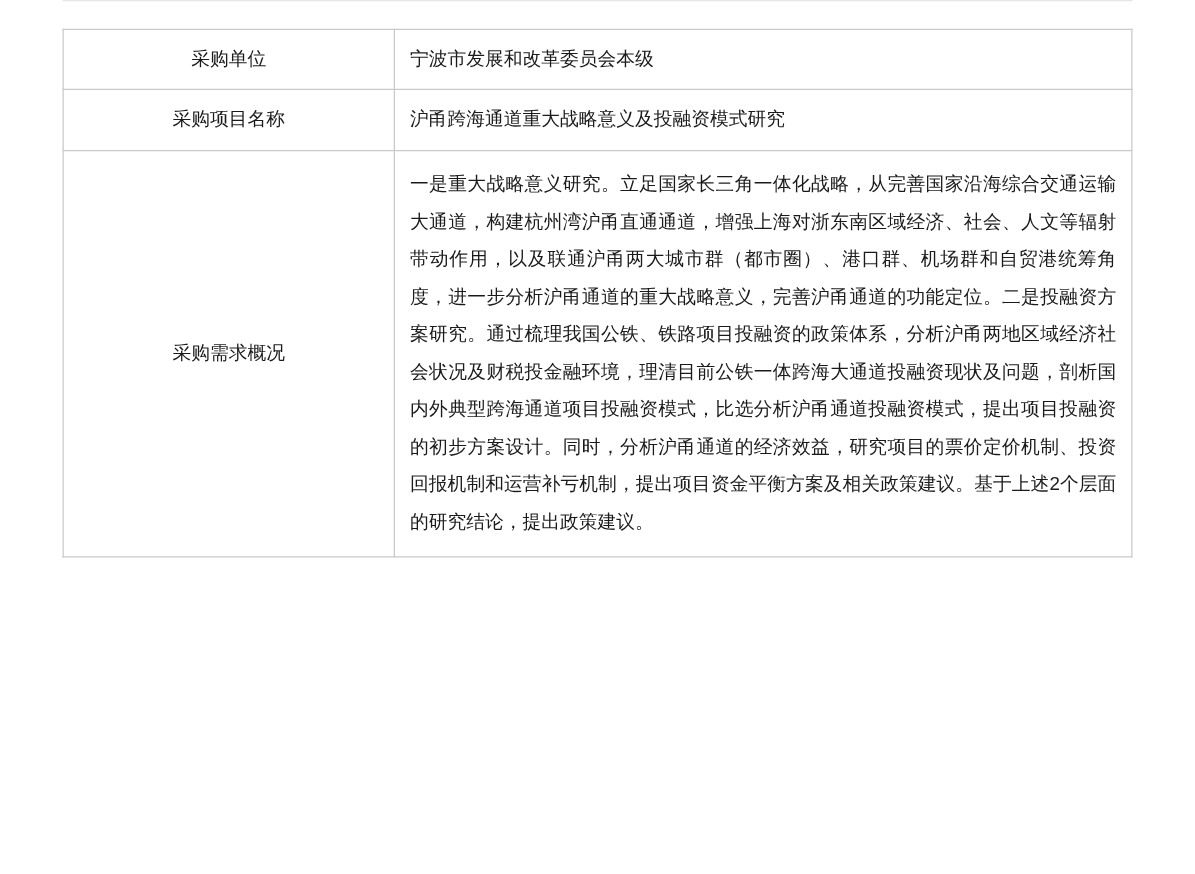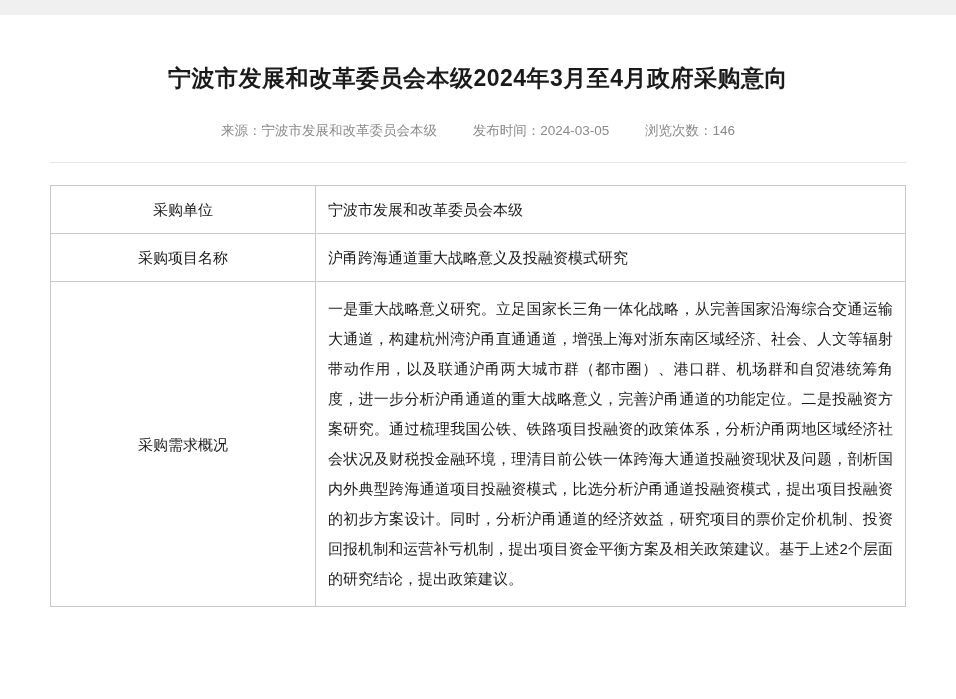--- a/index.html
+++ b/index.html
@@ -88,28 +88,20 @@
   td.value-cell.long {
     line-height: 2.0;
     padding-top: 12px;
     padding-bottom: 12px;
   }
 </style>
 </head>
 <body>
 
 <div class="page">
-  <div class="doc-inner">
-    <h1 class="doc-title">宁波市发展和改革委员会本级2024年3月至4月政府采购意向</h1>
-    <div class="doc-meta">
-      <span class="meta-item"><span class="meta-label">来源：</span><span class="meta-value">宁波市发展和改革委员会本级</span></span>
-      <span class="meta-item"><span class="meta-label">发布时间：</span><span class="meta-value">2024-03-05</span></span>
-      <span class="meta-item"><span class="meta-label">浏览次数：</span><span class="meta-value">146</span></span>
-    </div>
-  </div>
   <div class="divider"></div>
   <div class="doc-inner">
     <table class="proc-table">
       <tbody>
         <tr>
           <td class="label-cell">采购单位</td>
           <td class="value-cell">宁波市发展和改革委员会本级</td>
         </tr>
         <tr>
           <td class="label-cell">采购项目名称</td>

